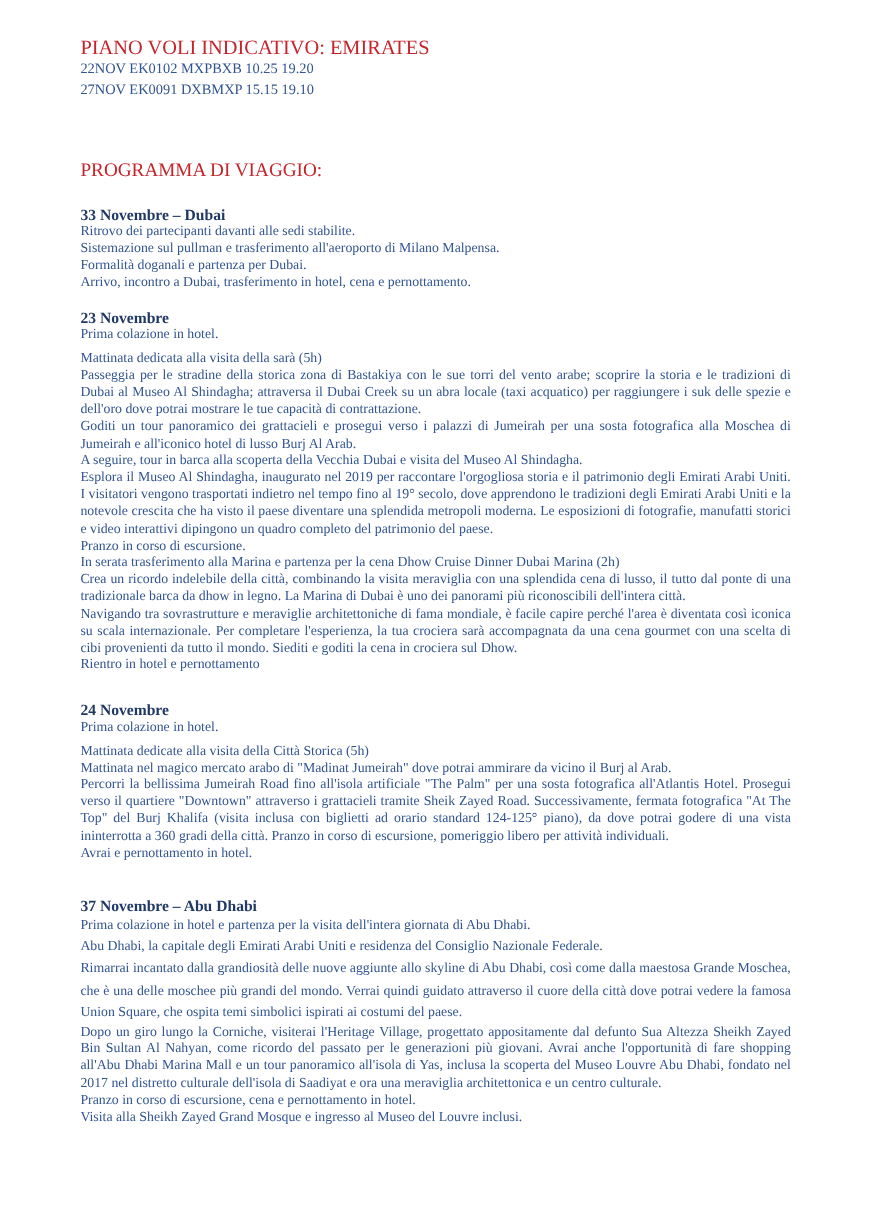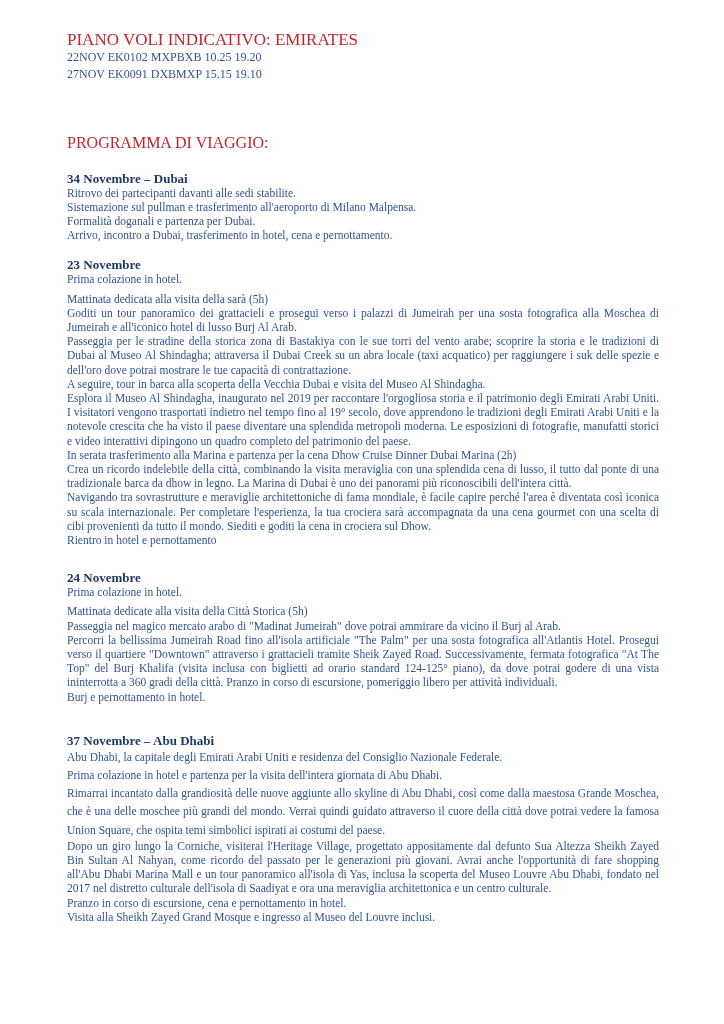--- a/index.html
+++ b/index.html
@@ -66,61 +66,62 @@
 
     <div class="flight-block">
       <div class="flight-title">PIANO VOLI INDICATIVO: EMIRATES</div>
       <div class="flight-line">22NOV EK0102 MXPBXB 10.25 19.20</div>
       <div class="flight-line">27NOV EK0091 DXBMXP 15.15 19.10</div>
     </div>
 
     <div class="program-title">PROGRAMMA DI VIAGGIO:</div>
 
     <div class="section section-22">
-      <div class="section-heading">34 Novembre – Dubai</div>
+      <div class="section-heading">33 Novembre – Dubai</div>
       <div class="section-body">
           <div class="para">Ritrovo dei partecipanti davanti alle sedi stabilite.</div>
           <div class="para">Sistemazione sul pullman e trasferimento all'aeroporto di Milano Malpensa.</div>
           <div class="para">Formalità doganali e partenza per Dubai.</div>
           <div class="para">Arrivo, incontro a Dubai, trasferimento in hotel, cena e pernottamento.</div>
         </div>
     </div>
 
     <div class="section section-23">
       <div class="section-heading">23 Novembre</div>
       <div class="section-body">
           <div class="para">Prima colazione in hotel.</div>
           <div class="para gap-before">Mattinata dedicata alla visita della sarà (5h)</div>
+          <div class="para">Passeggia per le stradine della storica zona di Bastakiya con le sue torri del vento arabe; scoprire la storia e le tradizioni di Dubai al Museo Al Shindagha; attraversa il Dubai Creek su un abra locale (taxi acquatico) per raggiungere i suk delle spezie e dell'oro dove potrai mostrare le tue capacità di contrattazione.</div>
           <div class="para">Goditi un tour panoramico dei grattacieli e prosegui verso i palazzi di Jumeirah per una sosta fotografica alla Moschea di Jumeirah e all'iconico hotel di lusso Burj Al Arab.</div>
-          <div class="para">Passeggia per le stradine della storica zona di Bastakiya con le sue torri del vento arabe; scoprire la storia e le tradizioni di Dubai al Museo Al Shindagha; attraversa il Dubai Creek su un abra locale (taxi acquatico) per raggiungere i suk delle spezie e dell'oro dove potrai mostrare le tue capacità di contrattazione.</div>
           <div class="para">A seguire, tour in barca alla scoperta della Vecchia Dubai e visita del Museo Al Shindagha.</div>
           <div class="para">Esplora il Museo Al Shindagha, inaugurato nel 2019 per raccontare l'orgogliosa storia e il patrimonio degli Emirati Arabi Uniti. I visitatori vengono trasportati indietro nel tempo fino al 19° secolo, dove apprendono le tradizioni degli Emirati Arabi Uniti e la notevole crescita che ha visto il paese diventare una splendida metropoli moderna. Le esposizioni di fotografie, manufatti storici e video interattivi dipingono un quadro completo del patrimonio del paese.</div>
+          <div class="para">Pranzo in corso di escursione.</div>
           <div class="para">In serata trasferimento alla Marina e partenza per la cena Dhow Cruise Dinner Dubai Marina (2h)</div>
           <div class="para">Crea un ricordo indelebile della città, combinando la visita meraviglia con una splendida cena di lusso, il tutto dal ponte di una tradizionale barca da dhow in legno. La Marina di Dubai è uno dei panorami più riconoscibili dell'intera città.</div>
           <div class="para">Navigando tra sovrastrutture e meraviglie architettoniche di fama mondiale, è facile capire perché l'area è diventata così iconica su scala internazionale. Per completare l'esperienza, la tua crociera sarà accompagnata da una cena gourmet con una scelta di cibi provenienti da tutto il mondo. Siediti e goditi la cena in crociera sul Dhow.</div>
           <div class="para">Rientro in hotel e pernottamento</div>
         </div>
     </div>
 
     <div class="section section-24">
       <div class="section-heading">24 Novembre</div>
       <div class="section-body">
           <div class="para">Prima colazione in hotel.</div>
           <div class="para gap-before">Mattinata dedicate alla visita della Città Storica (5h)</div>
-          <div class="para">Passeggia nel magico mercato arabo di "Madinat Jumeirah" dove potrai ammirare da vicino il Burj al Arab.</div>
+          <div class="para">Mattinata nel magico mercato arabo di "Madinat Jumeirah" dove potrai ammirare da vicino il Burj al Arab.</div>
           <div class="para">Percorri la bellissima Jumeirah Road fino all'isola artificiale "The Palm" per una sosta fotografica all'Atlantis Hotel. Prosegui verso il quartiere "Downtown" attraverso i grattacieli tramite Sheik Zayed Road. Successivamente, fermata fotografica "At The Top" del Burj Khalifa (visita inclusa con biglietti ad orario standard 124-125° piano), da dove potrai godere di una vista ininterrotta a 360 gradi della città. Pranzo in corso di escursione, pomeriggio libero per attività individuali.</div>
-          <div class="para">Burj e pernottamento in hotel.</div>
+          <div class="para">Avrai e pernottamento in hotel.</div>
         </div>
     </div>
 
     <div class="section section-25">
       <div class="section-heading">37 Novembre – Abu Dhabi</div>
       <div class="section-body">
+          <div class="para lh-wide">Prima colazione in hotel e partenza per la visita dell'intera giornata di Abu Dhabi.</div>
           <div class="para lh-wide">Abu Dhabi, la capitale degli Emirati Arabi Uniti e residenza del Consiglio Nazionale Federale.</div>
-          <div class="para lh-wide">Prima colazione in hotel e partenza per la visita dell'intera giornata di Abu Dhabi.</div>
           <div class="para lh-wide">Rimarrai incantato dalla grandiosità delle nuove aggiunte allo skyline di Abu Dhabi, così come dalla maestosa Grande Moschea, che è una delle moschee più grandi del mondo. Verrai quindi guidato attraverso il cuore della città dove potrai vedere la famosa Union Square, che ospita temi simbolici ispirati ai costumi del paese.</div>
           <div class="para">Dopo un giro lungo la Corniche, visiterai l'Heritage Village, progettato appositamente dal defunto Sua Altezza Sheikh Zayed Bin Sultan Al Nahyan, come ricordo del passato per le generazioni più giovani. Avrai anche l'opportunità di fare shopping all'Abu Dhabi Marina Mall e un tour panoramico all'isola di Yas, inclusa la scoperta del Museo Louvre Abu Dhabi, fondato nel 2017 nel distretto culturale dell'isola di Saadiyat e ora una meraviglia architettonica e un centro culturale.</div>
           <div class="para">Pranzo in corso di escursione, cena e pernottamento in hotel.</div>
           <div class="para">Visita alla Sheikh Zayed Grand Mosque e ingresso al Museo del Louvre inclusi.</div>
         </div>
     </div>
 
   </div>
 </div>
 

